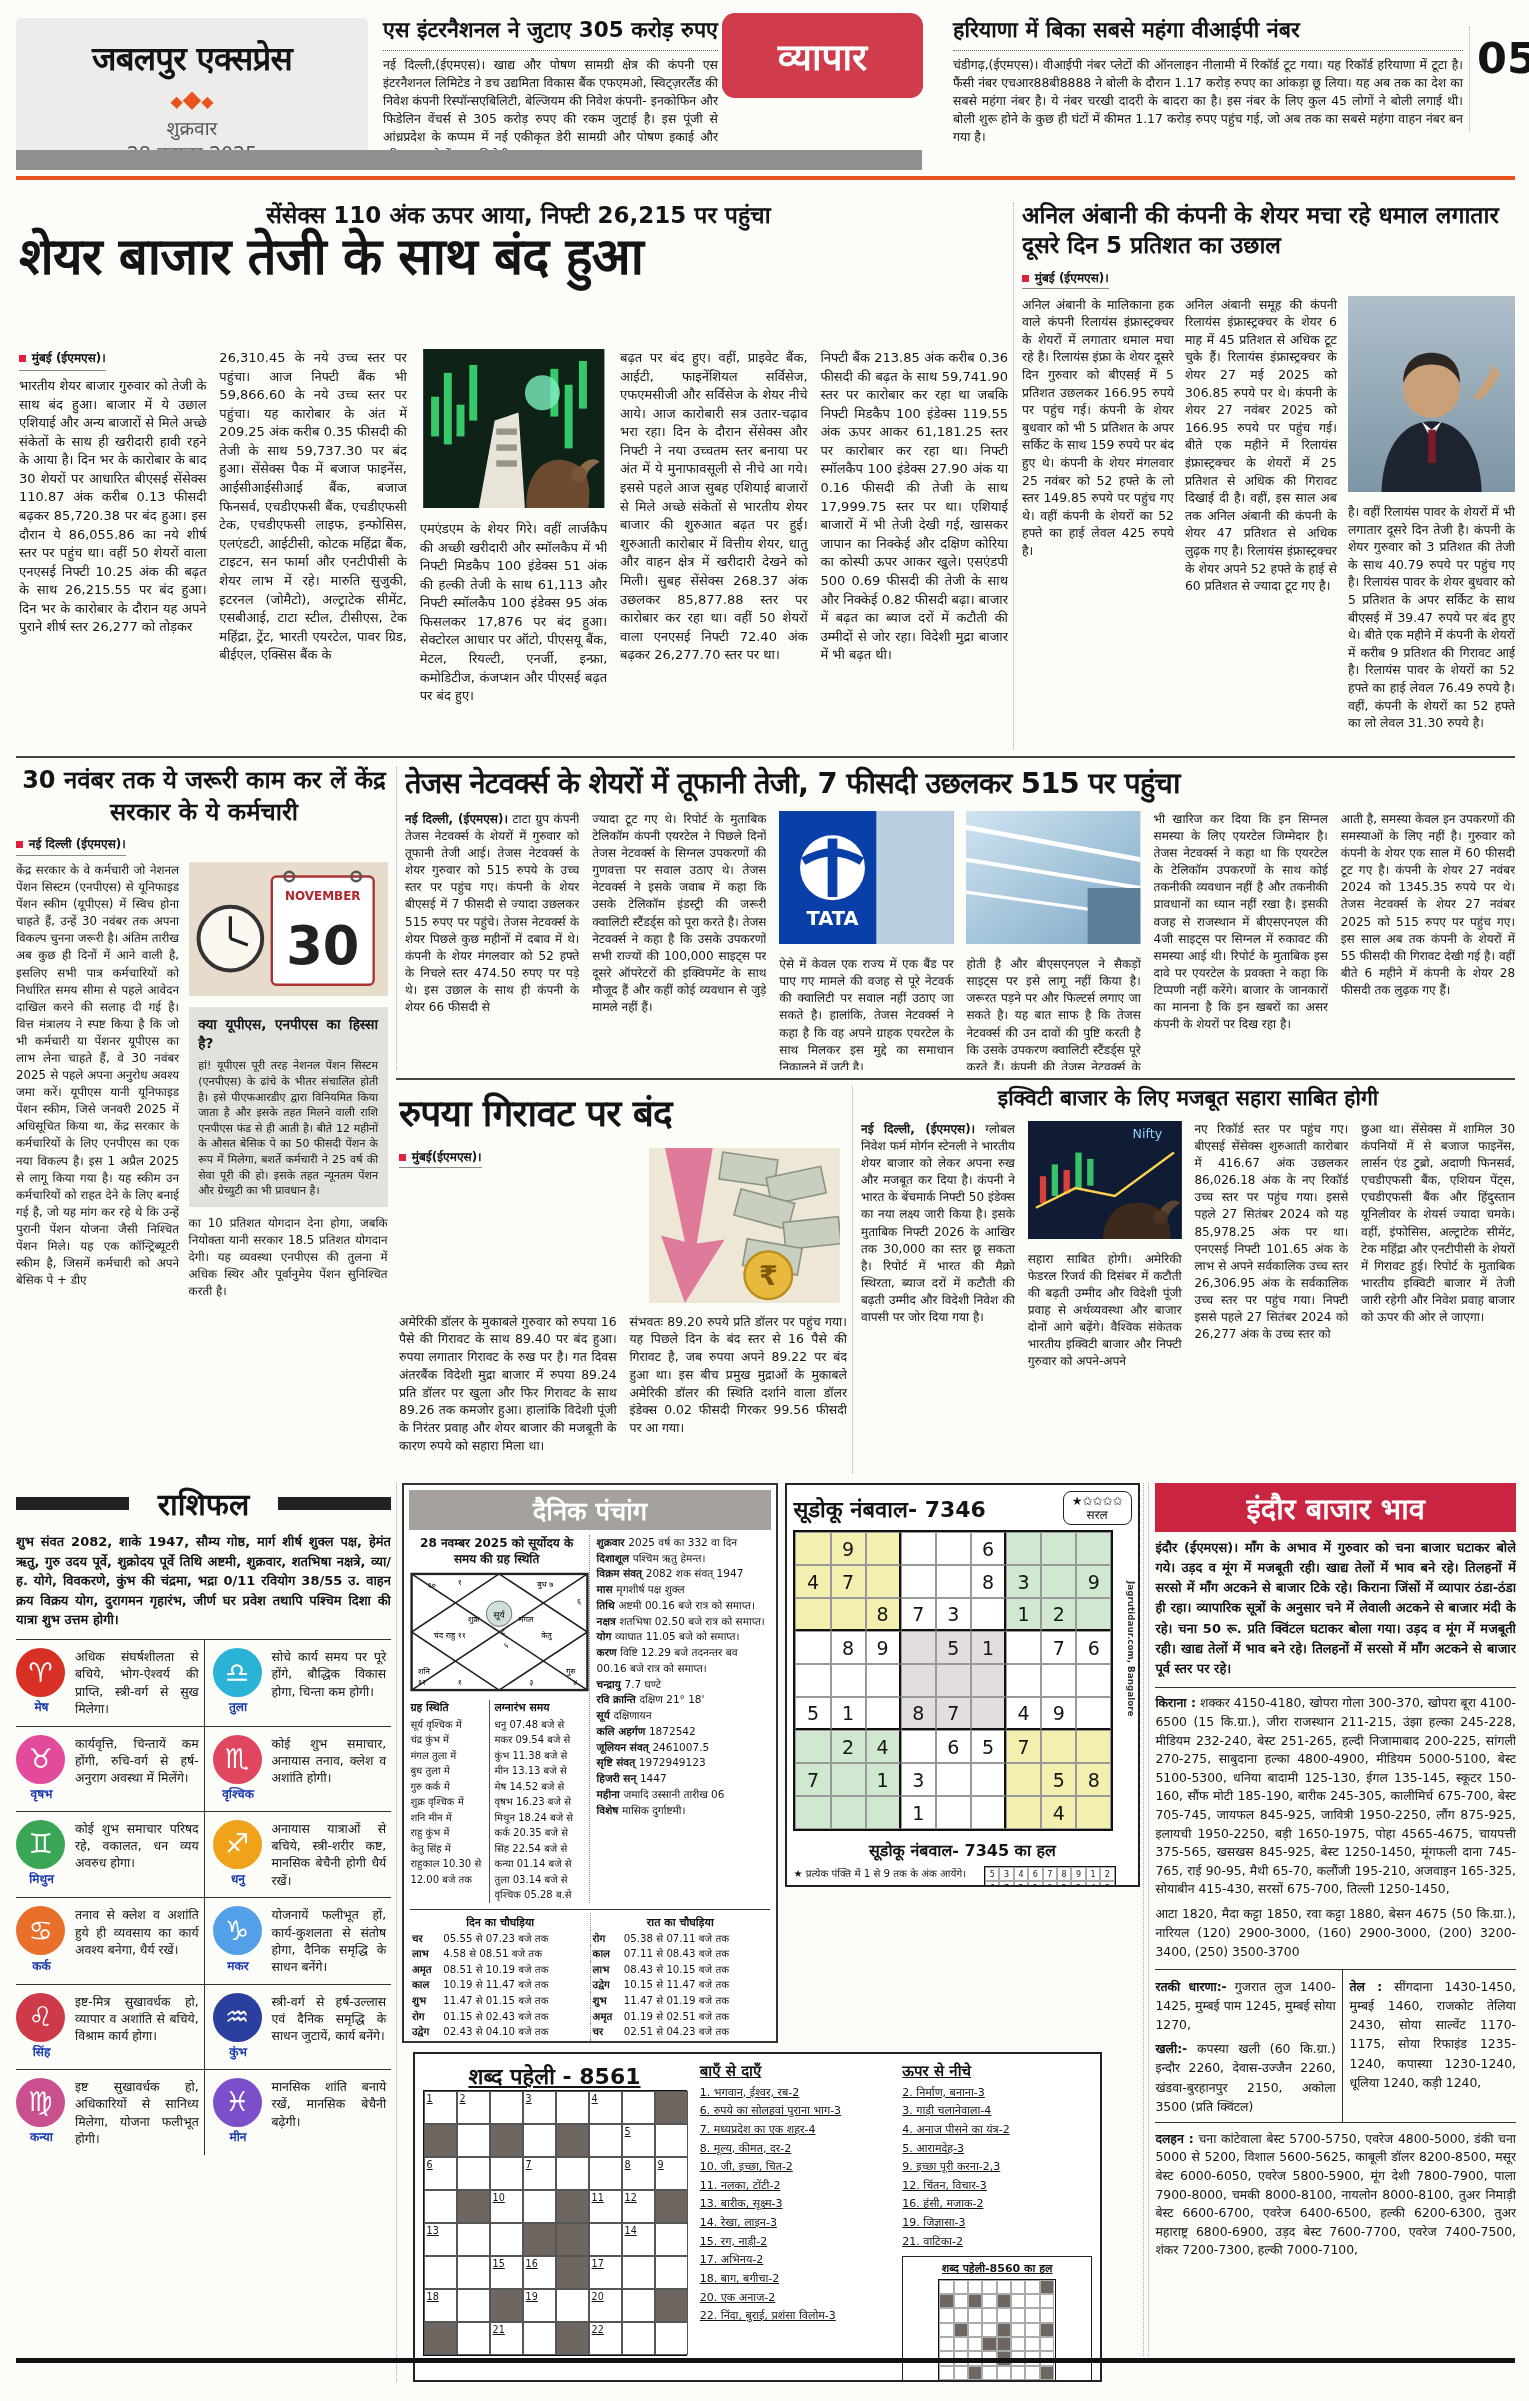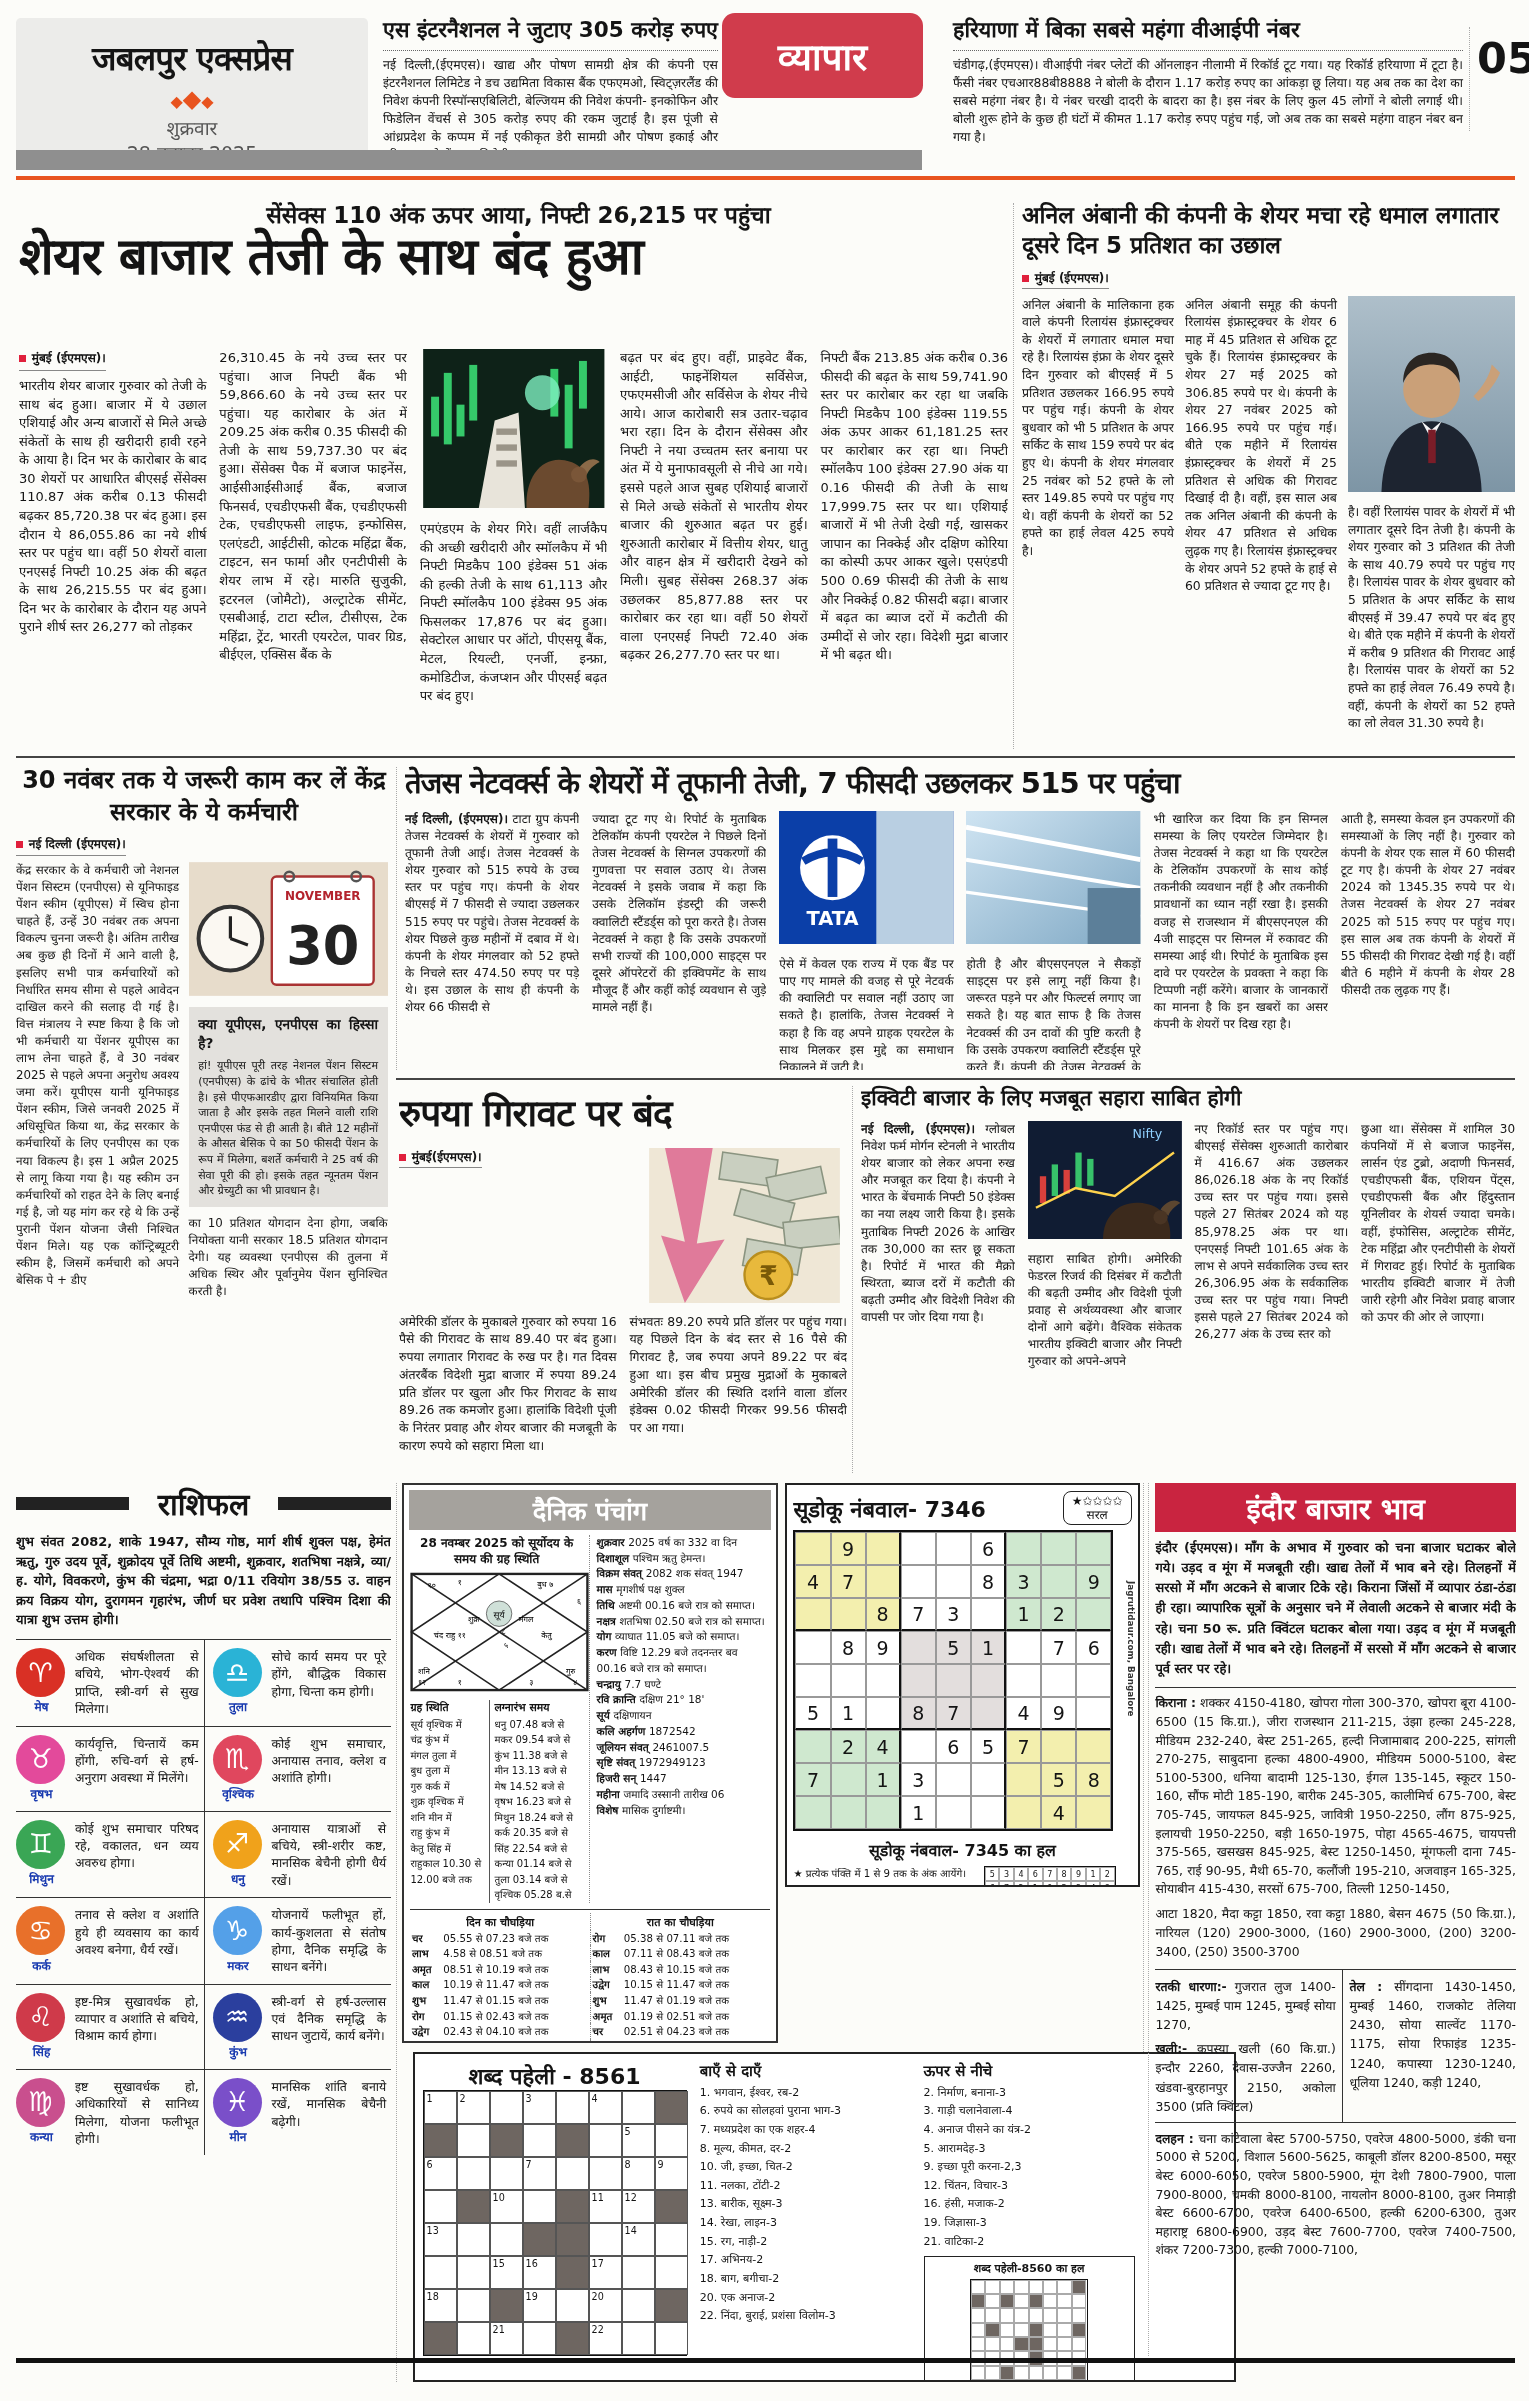--- a/index.html
+++ b/index.html
@@ -30,21 +30,21 @@
   .imgblock{width:100%;margin-bottom:6.4px;}
   
   .amb-hl{font-size:23px;font-weight:bold;line-height:1.3;margin-bottom:8px;}
   
   .emp-hl{font-size:24px;font-weight:bold;line-height:1.35;text-align:center;}
   .graybox{background:#e3e1dd;padding:8px 9.6px;font-size:11px;line-height:1.42;text-align:justify;margin-top:8px;}
   .graybox .gt{font-size:13.6px;font-weight:bold;margin-bottom:4.8px;}
   .tejas-hl{font-size:29px;font-weight:bold;letter-spacing:-0.8px;}
   
   .rup-hl{font-size:37px;font-weight:bold;letter-spacing:-0.8px;}
-  .nif-kicker{font-size:21px;font-weight:bold;}
+  .nif-kicker{font-size:21px;font-weight:bold;text-align:center;}
   .nif-hl{font-size:29px;font-weight:bold;text-align:center;letter-spacing:-0.8px;margin-top:4.8px;}
   
   .rashifal-head{display:flex;align-items:center;gap:29px;}
   .rashifal-head .bar{flex:1;height:12.8px;background:#222;}
   .rashifal-head .rt{font-size:30px;font-weight:bold;}
   .r-intro{font-size:13px;font-weight:bold;line-height:1.5;text-align:justify;margin-top:8px;}
   .zrow{display:flex;border-top:1.6px solid #333;}
   .zcell{width:50%;box-sizing:border-box;padding:8px 4.8px 8px 0;display:flex;gap:8px;font-size:12.4px;line-height:1.4;text-align:justify;}
   .zcell.right{border-left:1.6px solid #333;padding-left:8px;}
   .zicon{flex:0 0 51px;text-align:center;}
@@ -782,21 +782,21 @@
           <div class="mcell">2</div>
           <div class="mcell">8</div>
           <div class="mcell">6</div>
           <div class="mcell">1</div>
           <div class="mcell">7</div>
           <div class="mcell">9</div>
         </div>
     </div>
   </div>
 
-  <div class="abs cw-box" style="left:413px;top:2052px;width:823px;height:330px;overflow:hidden;">
+  <div class="abs cw-box" style="left:413px;top:2052px;width:689px;height:330px;overflow:hidden;text-decoration:underline;">
     <div style="display:flex;gap:12.8px;">
       <div>
         <div class="cw-title">शब्द पहेली - 8561</div>
         <div id="cw-grid" class="cwgrid">
             <div class="cwc">1</div>
             <div class="cwc">2</div>
             <div class="cwc"></div>
             <div class="cwc">3</div>
             <div class="cwc"></div>
             <div class="cwc">4</div>

